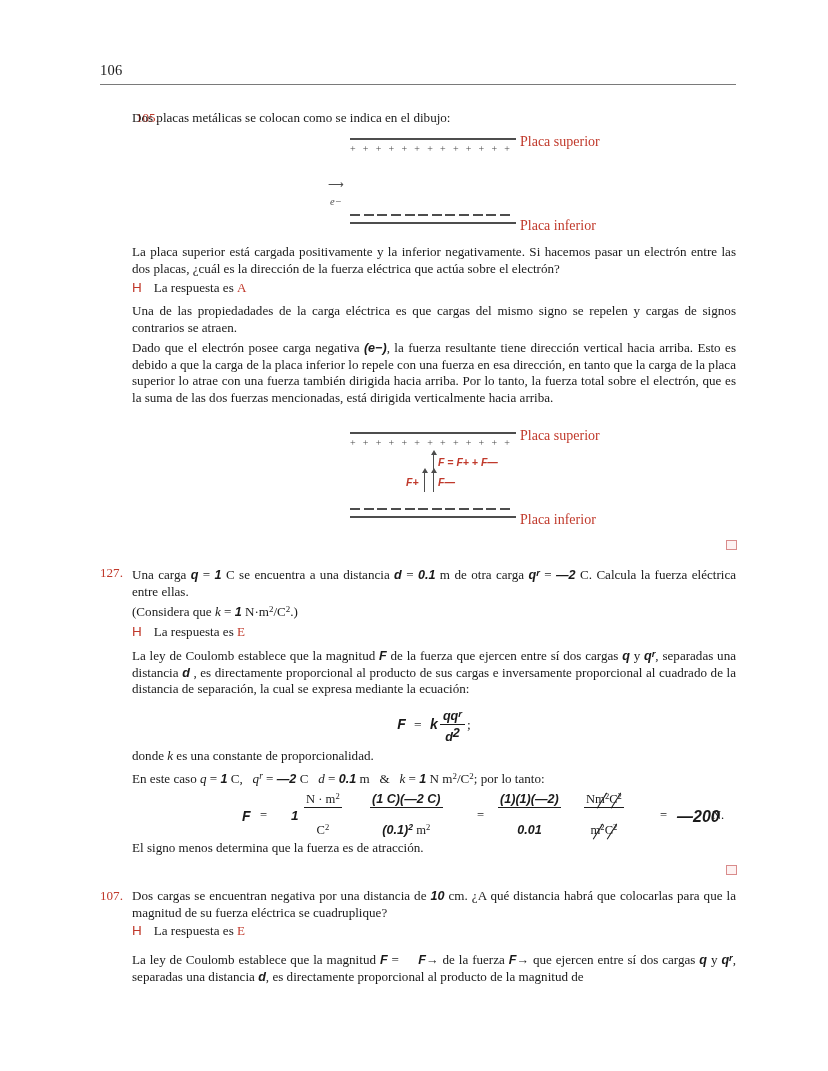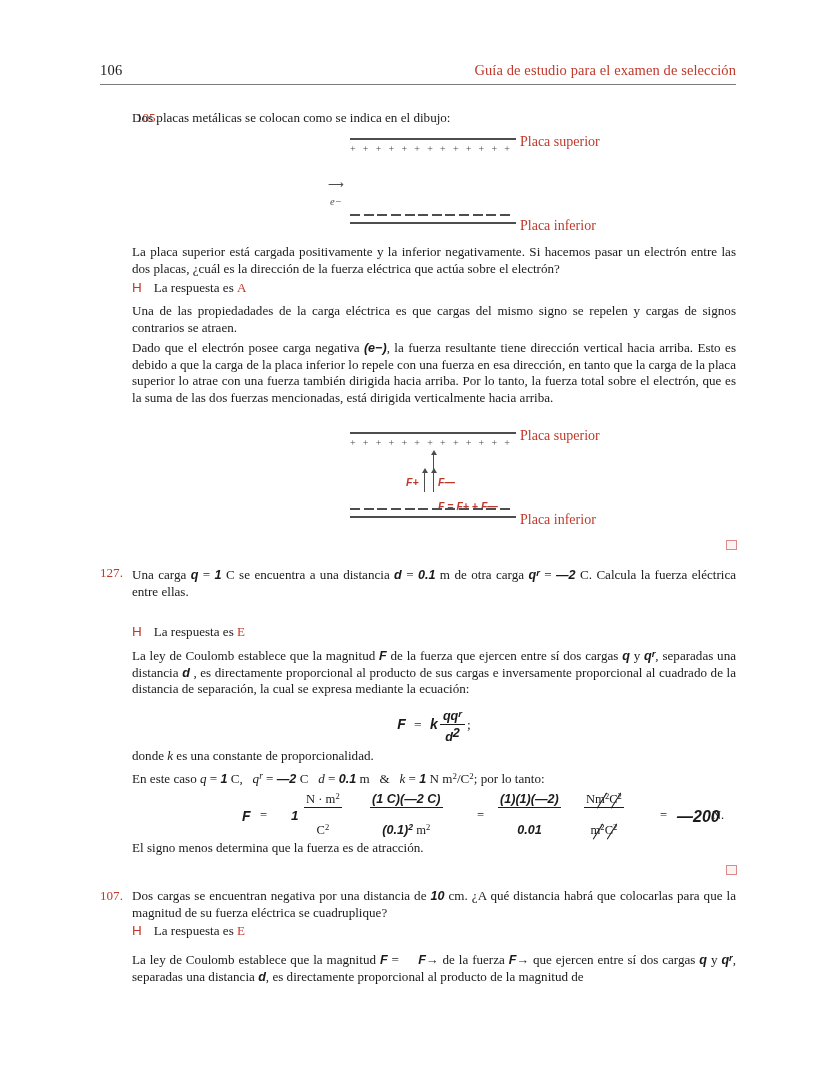--- a/index.html
+++ b/index.html
@@ -230,21 +230,20 @@
     transform-origin: center;
   }
 </style>
 </head>
 <body>
 
 <div class="page">
 
   <div class="runhead">
     <span class="runhead-folio">106</span>
-    <span class="runhead-title">Guía de estudio para el examen de selección</span>
   </div>
   <div class="runhead-rule"></div>
 
   <div class="qnum" style="top:110px;margin-left:36px;">105.</div>
   <div class="blk body-col" style="top:110px;">Dos placas metálicas se colocan como se indica en el dibujo:</div>
 
   <div class="diagram" style="left:336px; top:134px; width:260px; height:96px;">
     <div class="plate-line" style="left:0; top:4px; width:166px;"></div>
     <div class="plate-label" style="left:170px; top:0px;">Placa superior</div>
     <div class="charge-row plus-row" id="plusrow1" style="left:0; top:10px; width:160px;">
@@ -307,21 +306,21 @@
         <span>+</span>
         <span>+</span>
         <span>+</span>
         <span>+</span>
         <span>+</span>
         <span>+</span>
         <span>+</span>
       </div>
 
     <div class="farrow" style="left:83px; top:24px; height:34px;"></div>
-    <div class="flabel" style="left:88px; top:26px;margin-top:44px;">F = F+ + F—</div>
+    <div class="flabel" style="left:88px; top:26px;">F = F+ + F—</div>
 
     <div class="farrow" style="left:74px; top:42px; height:20px;"></div>
     <div class="flabel" style="left:56px; top:46px;">F+</div>
 
     <div class="farrow" style="left:83px; top:42px; height:20px;"></div>
     <div class="flabel" style="left:88px; top:46px;">F—</div>
 
     <div class="charge-row minus-row" id="minusrow2" style="left:0; top:78px; width:160px;">
         <span></span>
         <span></span>
@@ -338,20 +337,21 @@
       </div>
     <div class="plate-line" style="left:0; top:86px; width:166px;"></div>
     <div class="plate-label" style="left:170px; top:82px;">Placa inferior</div>
   </div>
 
   <div class="eos" style="left:712px; top:540px;"></div>
 
   <div class="qnum" style="top:565px;">127.</div>
   <div class="blk body-col" style="top:565px;"><span>Una carga </span><span class="mbold">q</span><span> = </span><span class="num-i">1</span><span> C se encuentra a una distancia </span><span class="mbold">d</span><span> = </span><span class="num-i">0.1</span><span> m de otra carga </span><span class="mbold">q</span><span class="mbold prime">r</span><span> = </span><span class="num-i">—2</span><span> C. Calcula la fuerza eléctrica entre ellas.</span></div>
 
+  <div class="blk body-col" style="top:601px;"><span>(Considera que </span><span class="v">k</span><span> = </span><span class="num-i">1</span><span> N·m</span><sup class="s">2</sup><span>/C</span><sup class="s">2</sup><span>.)</span></div>
 
   <div class="ans" style="top:624px;">
     <span class="hand">H</span><span>La respuesta es</span>&nbsp;<span class="choice">E</span>
   </div>
 
   <div class="blk body-col" style="top:646px;"><span>La ley de Coulomb establece que la magnitud </span><span class="mbold">F</span><span> de la fuerza que ejercen entre sí dos cargas </span><span class="mbold">q</span><span> y </span><span class="mbold">q</span><span class="mbold prime">r</span><span>, separadas una distancia </span><span class="mbold">d</span><span> , es directamente proporcional al producto de sus cargas e inversamente proporcional al cuadrado de la distancia de separación, la cual se expresa mediante la ecuación:</span></div>
 
   <div class="eq-coulomb" style="top:708px;">
     <span class="mbold" style="font-size:14px;">F</span>
     <span style="margin:0 5px;">=</span>

